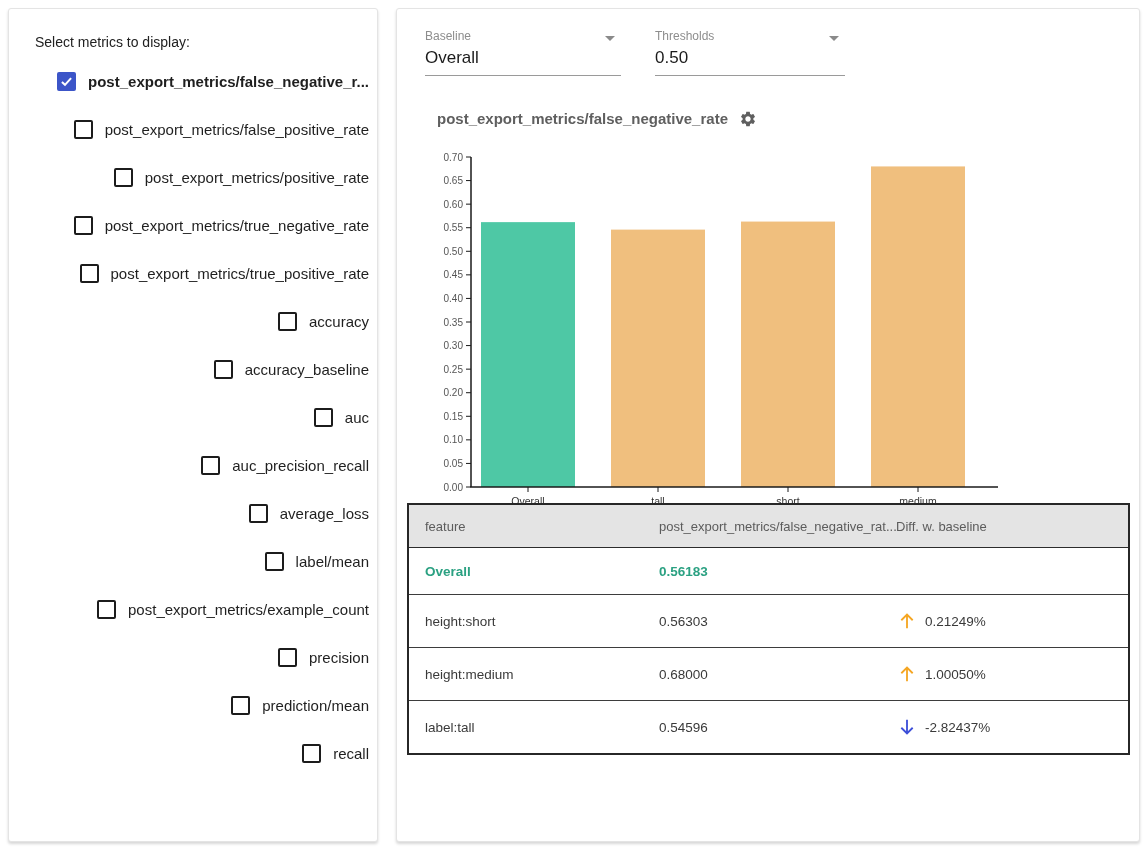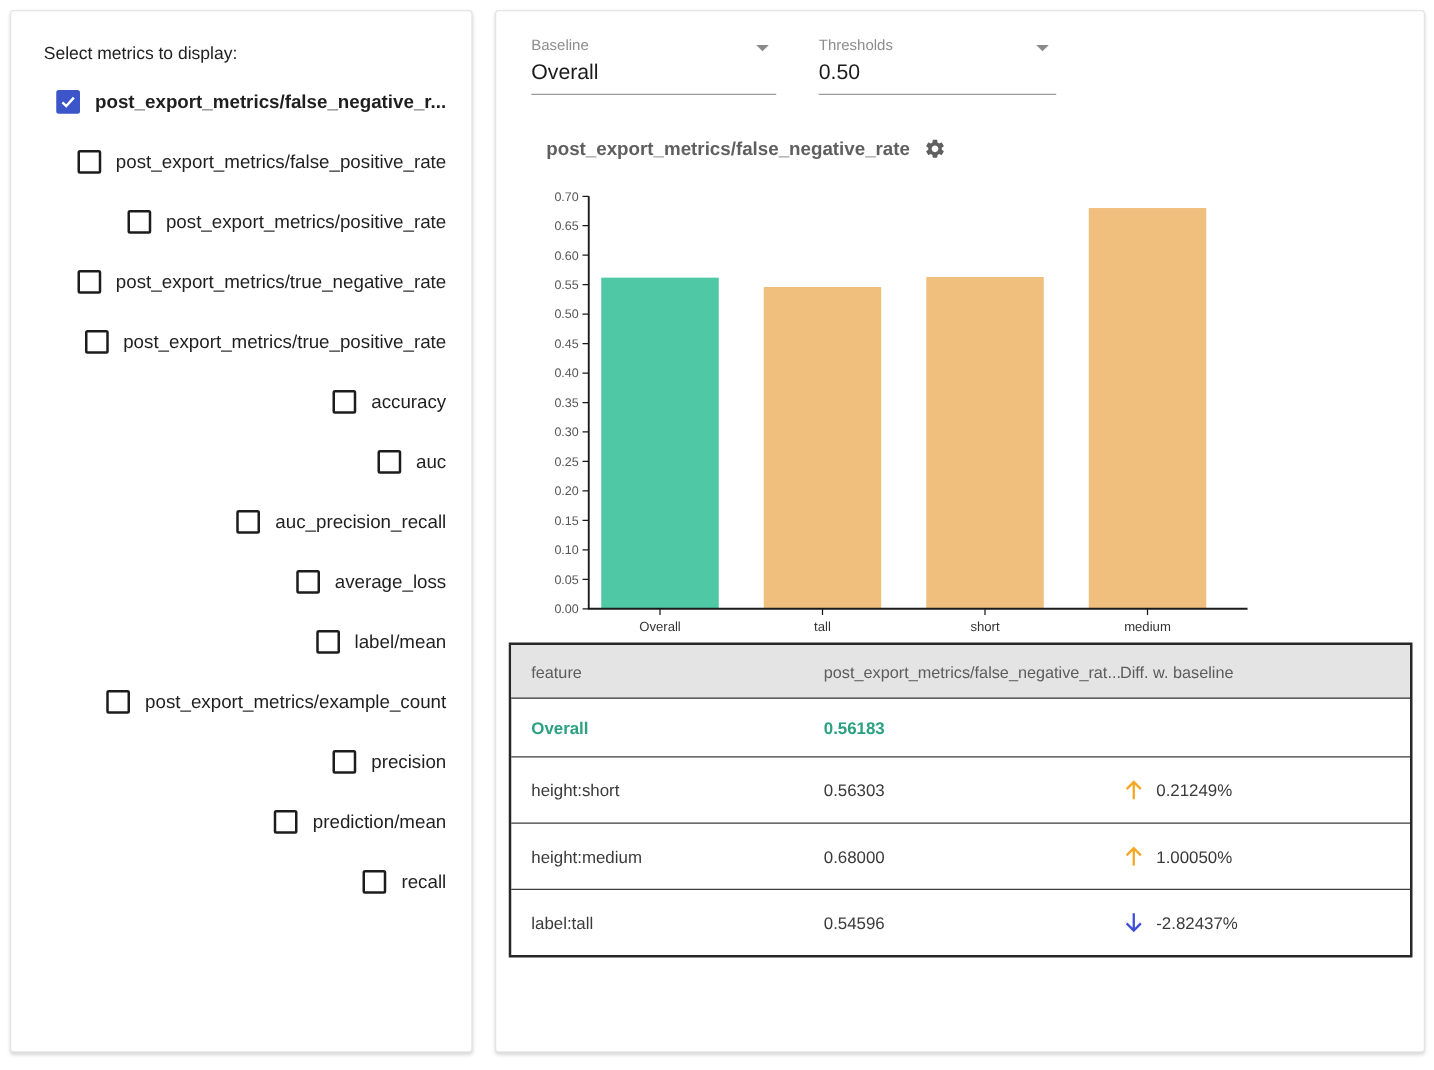--- a/index.html
+++ b/index.html
@@ -8,21 +8,21 @@
     font-family:"Liberation Sans",sans-serif;color:#212121;overflow:hidden;
   }
   .card{
     position:absolute;background:#fff;border:1px solid #e4e4e4;border-radius:3px;
     box-shadow:0 2px 3px rgba(0,0,0,0.16);
   }
   #left-card{left:8px;top:8px;width:368px;height:832px;}
   #right-card{left:396px;top:8px;width:742px;height:832px;}
 
   
-  .sidebar-inner{padding:24px 20px 0 26px;}
+  .sidebar-inner{padding:24px 8px 0 26px;}
   .sidebar-title{font-size:14px;color:#212121;line-height:18px;margin-bottom:6px;}
   .metric-list{display:flex;flex-direction:column;}
   .metric-row{display:flex;align-items:center;height:48px;gap:12px;cursor:pointer;justify-content:flex-end;}
   .cb{
     width:15px;height:15px;border:2px solid #1c1c1c;border-radius:2px;flex:none;
     display:flex;align-items:center;justify-content:center;background:#fff;box-sizing:content-box;
   }
   .metric-row.checked .cb{background:var(--cb-blue,#3C55C8);border-color:var(--cb-blue,#3C55C8);}
   .cb svg{display:none;}
   .metric-row.checked .cb svg{display:block;}
@@ -38,31 +38,31 @@
     font-size:17px;color:#1b1b1b;margin-top:5px;padding-bottom:7px;
     border-bottom:1px solid #9a9a9a;position:relative;
   }
   .caret{
     position:absolute;right:6px;top:7px;width:0;height:0;
     border-left:5px solid transparent;border-right:5px solid transparent;
     border-top:5px solid #8a8a8a;
   }
 
   
-  .chart-title-row{position:absolute;left:40px;top:101px;display:flex;align-items:center;gap:11px;}
+  .chart-title-row{position:absolute;left:40px;top:101px;display:flex;align-items:flex-start;gap:11px;}
   .chart-title{font-size:15px;font-weight:bold;color:#5f5f5f;}
   .gear-btn{width:18px;height:18px;cursor:pointer;}
   .gear-btn svg{width:18px;height:18px;fill:#5f5f5f;display:block;}
 
   
   #chart-wrap{position:absolute;left:24px;top:140px;width:600px;height:370px;}
 
   
   .metric-table{
-    position:absolute;left:10px;top:505px;width:719px;
+    position:absolute;left:10px;top:494px;width:719px;
     border:2px solid #272727;background:#fff;
   }
   .thead,.trow{display:grid;grid-template-columns:250px 237px 1fr;align-items:center;}
   .thead{background:#E4E4E4;height:42px;color:#5c5c5c;font-size:13px;}
   .trow{height:52px;color:#3a3a3a;font-size:13.5px;border-top:1px solid #3d3d3d;}
   .trow:first-of-type{border-top:1px solid #2c2c2c;height:46px;}
   .cell-feature{padding-left:16px;}
   .trow.baseline-row .cell-feature,.trow.baseline-row .cell-value{color:var(--teal-text,#2BA182);font-weight:bold;}
   .cell-diff{display:flex;align-items:center;gap:7px;}
   .arrow-icon{width:22px;height:22px;flex:none;}
@@ -115,20 +115,26 @@
     <span class="metric-label">post_export_metrics/true_positive_rate</span>
   </div>
 
   <div class="metric-row">
     <span class="cb">
       
     </span>
     <span class="metric-label">accuracy</span>
   </div>
 
+  <div class="metric-row">
+    <span class="cb">
+      
+    </span>
+    <span class="metric-label">accuracy_baseline</span>
+  </div>
 
   <div class="metric-row">
     <span class="cb">
       
     </span>
     <span class="metric-label">auc</span>
   </div>
 
   <div class="metric-row">
     <span class="cb">

